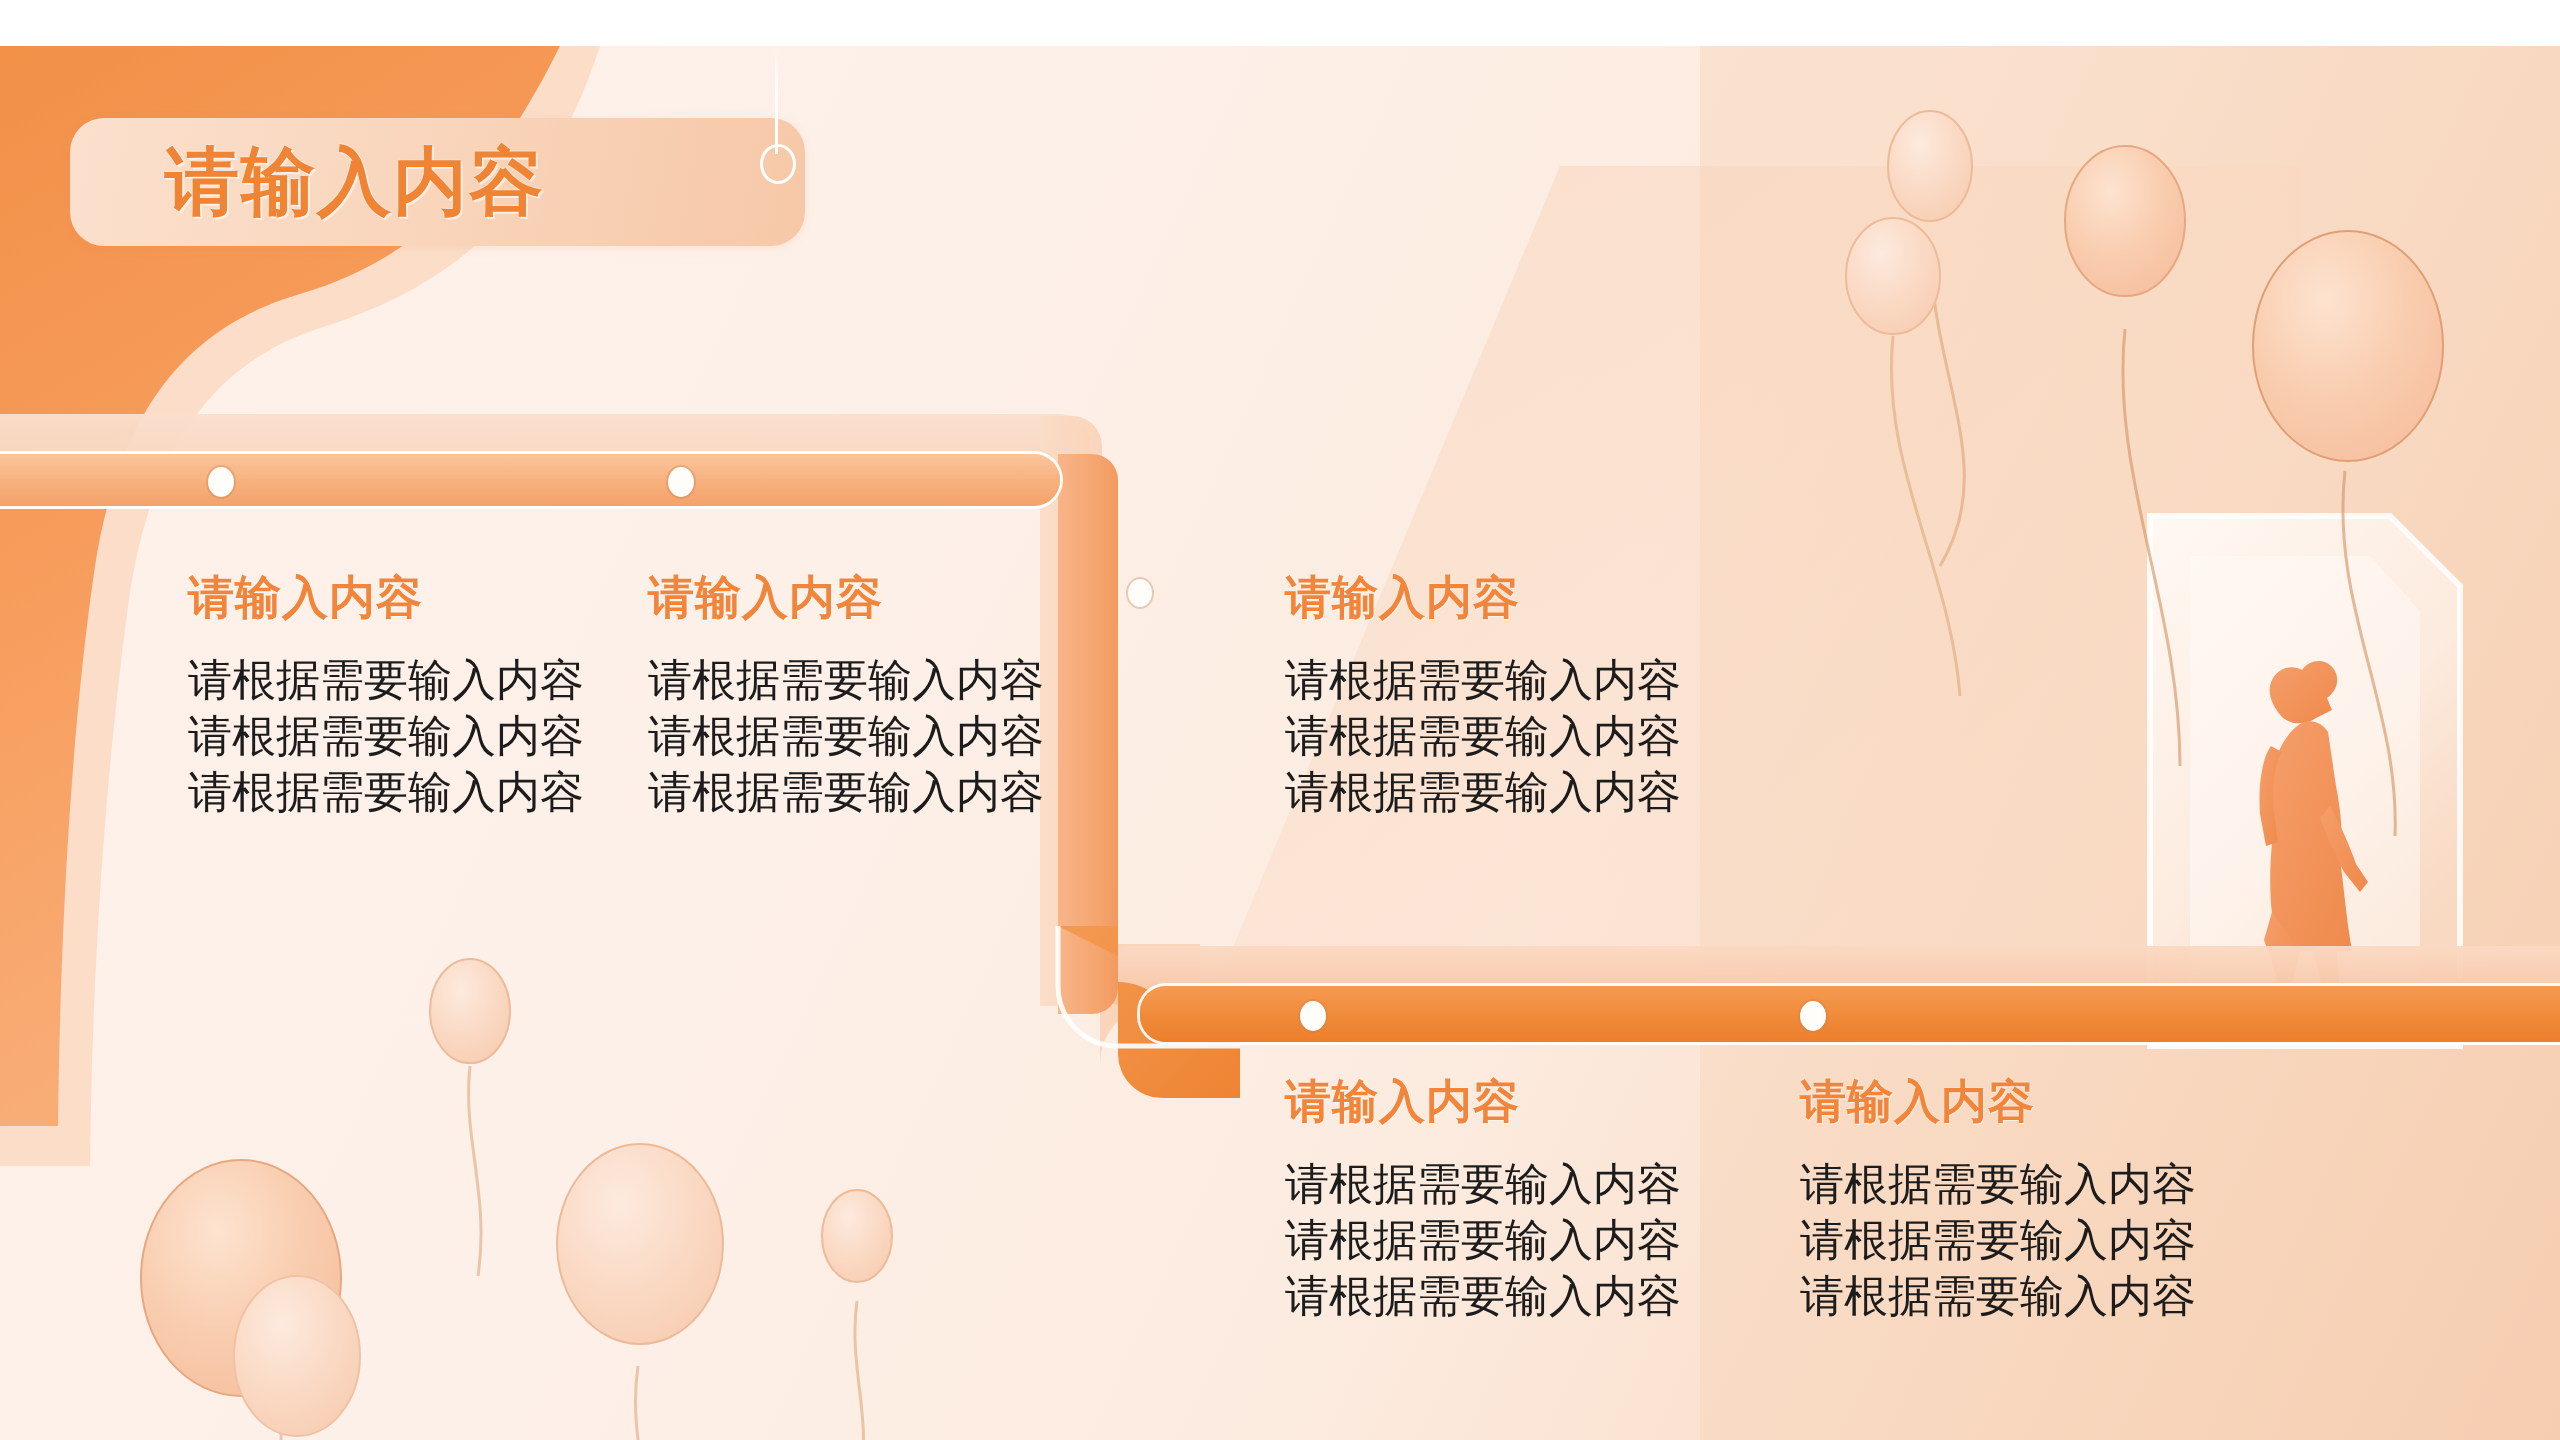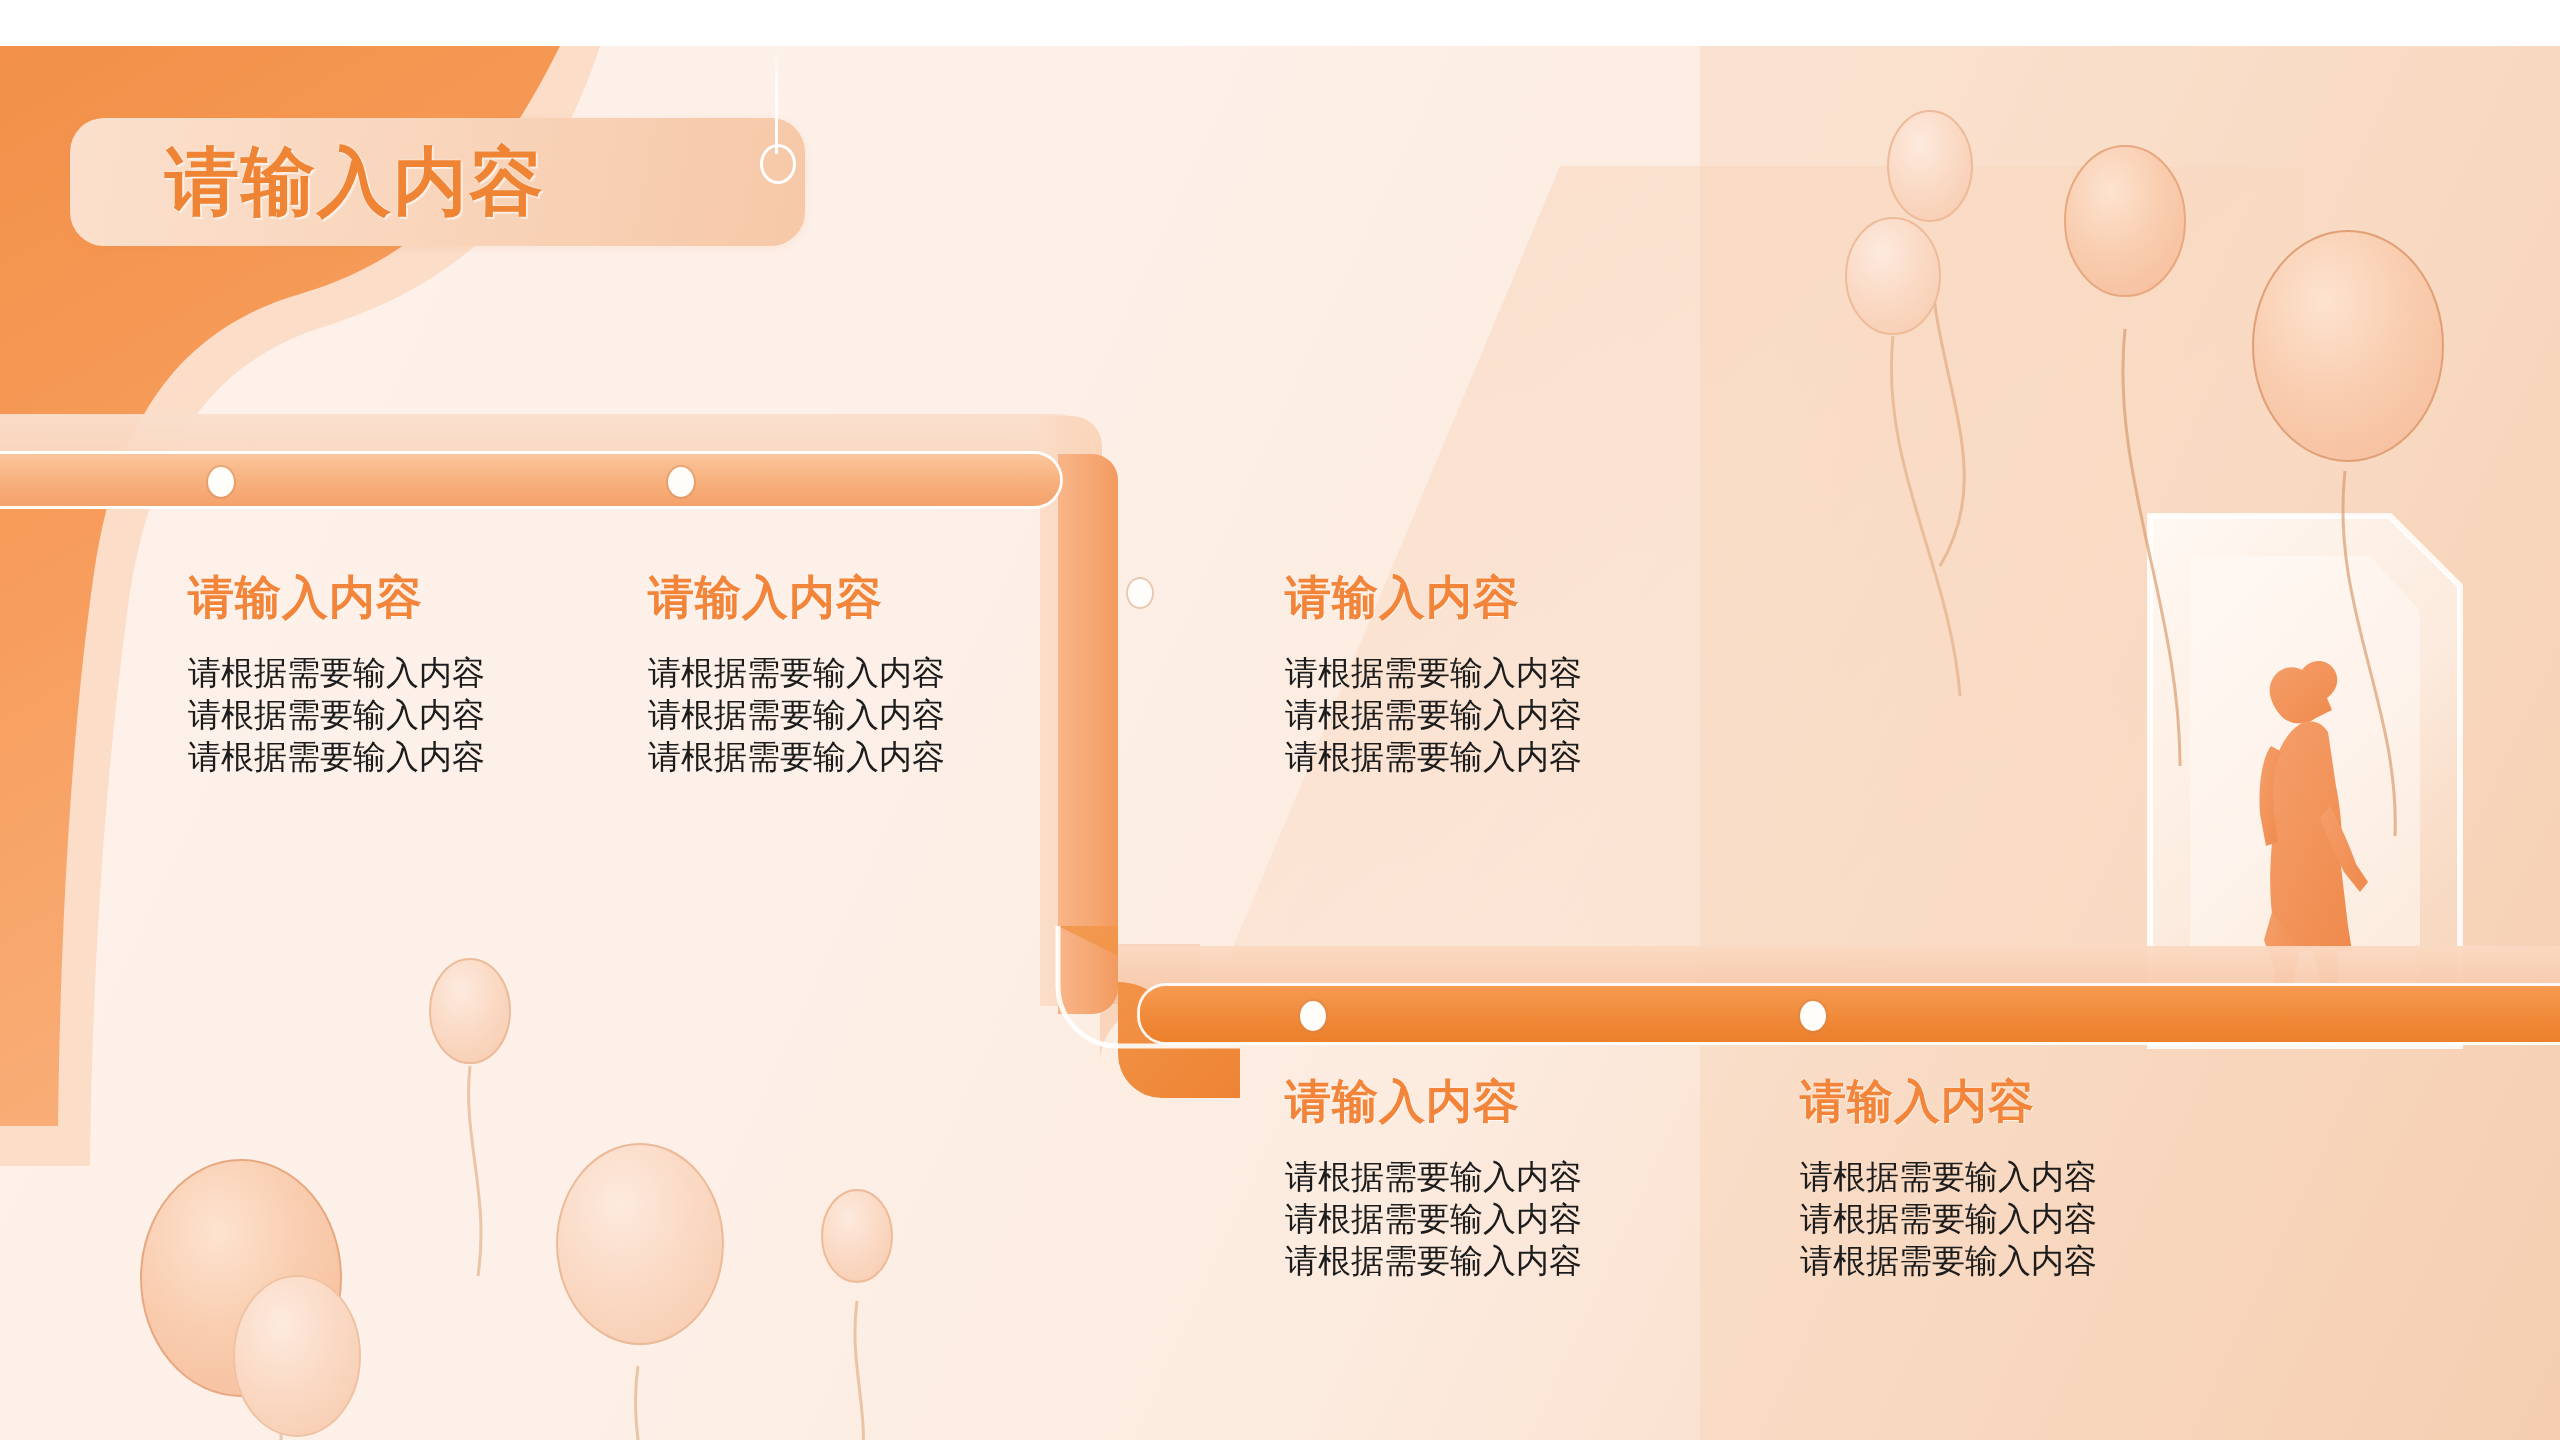--- a/index.html
+++ b/index.html
@@ -87,21 +87,21 @@
   
   .col{position:absolute;}
   .col-head{
     font-size:46px;font-weight:700;color:#f2853a;line-height:1;
     letter-spacing:1px;
     text-shadow:0 0 2px rgba(255,255,255,.85),1px 1px 0 rgba(255,255,255,.5);
     white-space:nowrap;
   }
   .col-body{margin-top:32px;}
   .col-line{
-    font-size:33px;color:#1c1c1c;line-height:1.27;white-space:nowrap;
+    font-size:44px;color:#1c1c1c;line-height:1.27;white-space:nowrap;
     font-weight:400;
   }
 </style>
 </head>
 <body>
 
 <div id="slide">
 
   <svg class="bg-svg" viewBox="0 0 2560 1440" preserveAspectRatio="none">
     <defs>

